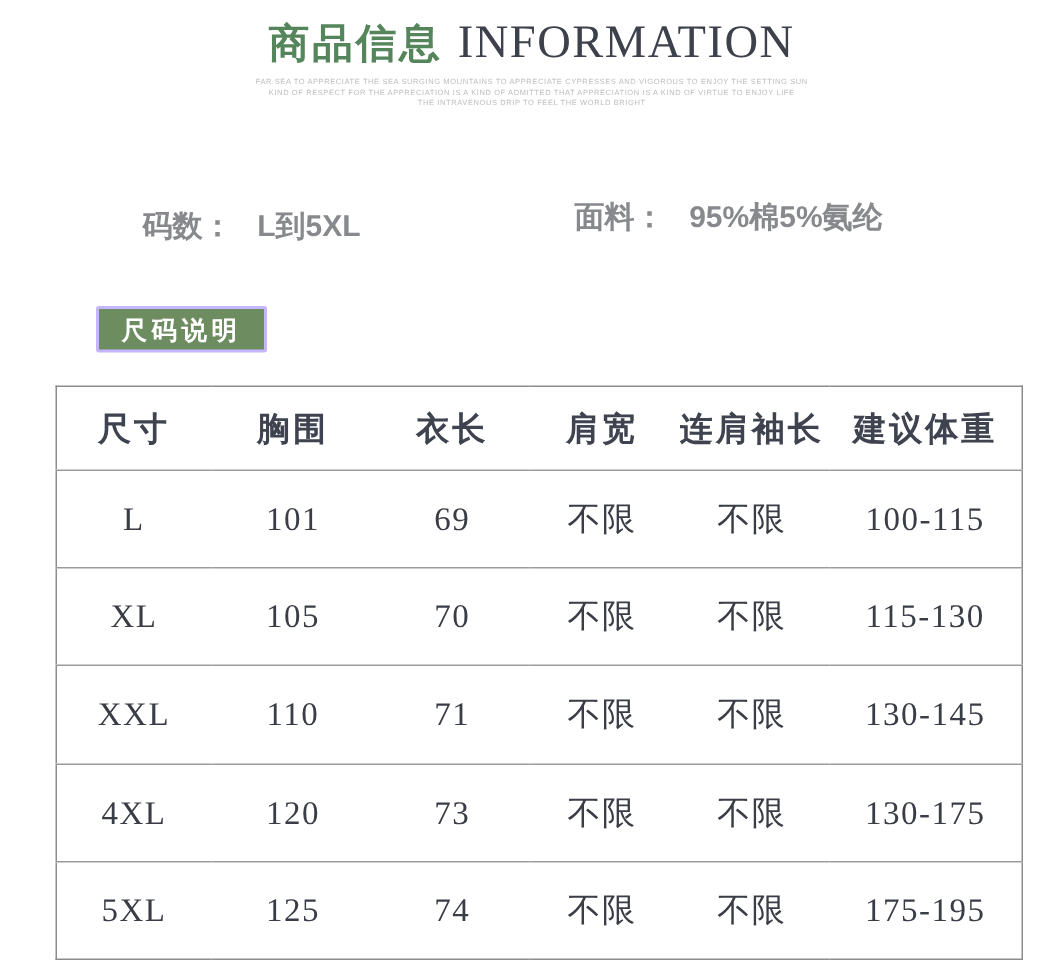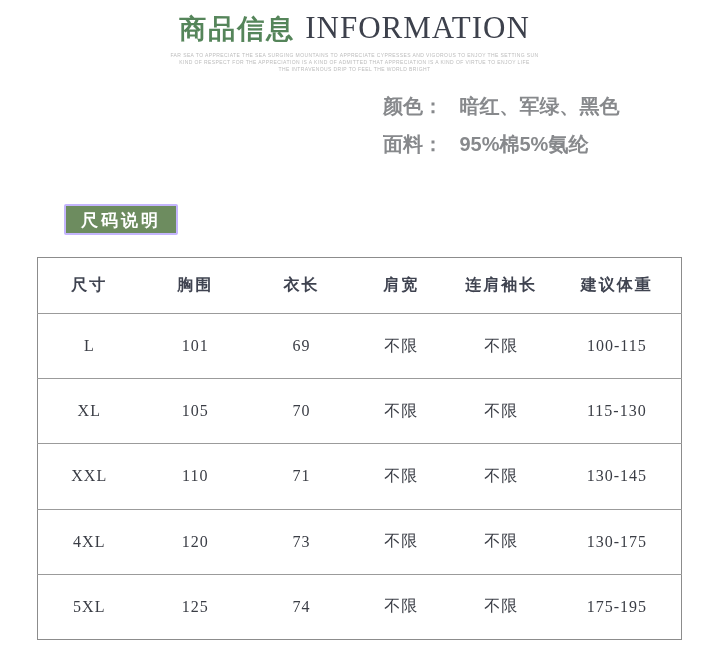--- a/index.html
+++ b/index.html
@@ -50,21 +50,21 @@
 
   
   .size-table {
     position: absolute; left: 37px; top: 257px; width: 645px; height: 383px;
     border-collapse: collapse; table-layout: fixed;
     border: 1px solid #8c8c8c;
     font-family: "Liberation Serif", "DejaVu Serif", serif;
   }
   .size-table th, .size-table td {
     text-align: center; vertical-align: middle;
-    font-size: 16px; color: #3a3d45;
+    font-size: 22px; color: #3a3d45;
     border-bottom: 1px solid #9b9b9b;
   }
   .size-table thead th { height: 56px; font-weight: bold; color: #3f4350; letter-spacing: 2px; }
   .size-table tbody td { height: 54px; font-weight: normal; letter-spacing: 1px; }
   .size-table tr:last-child td { border-bottom: none; }
   .c1 { width: 16%; } .c2 { width: 17%; } .c3 { width: 16%; }
   .c4 { width: 15%; } .c5 { width: 16%; } .c6 { width: 20%; }
 </style>
 </head>
 <body>
@@ -75,23 +75,23 @@
     <div class="title-line">
       <span class="title-cn">商品信息</span><span class="title-en">INFORMATION</span>
     </div>
     <div class="subtext">
       <div>FAR SEA TO APPRECIATE THE SEA SURGING MOUNTAINS TO APPRECIATE CYPRESSES AND VIGOROUS TO ENJOY THE SETTING SUN</div>
       <div>KIND OF RESPECT FOR THE APPRECIATION IS A KIND OF ADMITTED THAT APPRECIATION IS A KIND OF VIRTUE TO ENJOY LIFE</div>
       <div>THE INTRAVENOUS DRIP TO FEEL THE WORLD BRIGHT</div>
     </div>
   </div>
 
-  <div class="info-field f-yanse">
-    <span class="info-label">颜色：</span>
-    <span class="info-value">暗红、军绿、黑色</span>
+  <div class="info-field f-mashu">
+    <span class="info-label">码数：</span>
+    <span class="info-value">L到5XL</span>
   </div>
   <div class="info-field f-mianliao">
     <span class="info-label">面料：</span>
     <span class="info-value">95%棉5%氨纶</span>
   </div>
 
   <div class="size-badge">尺码说明</div>
 
   <table class="size-table">
     <thead>

